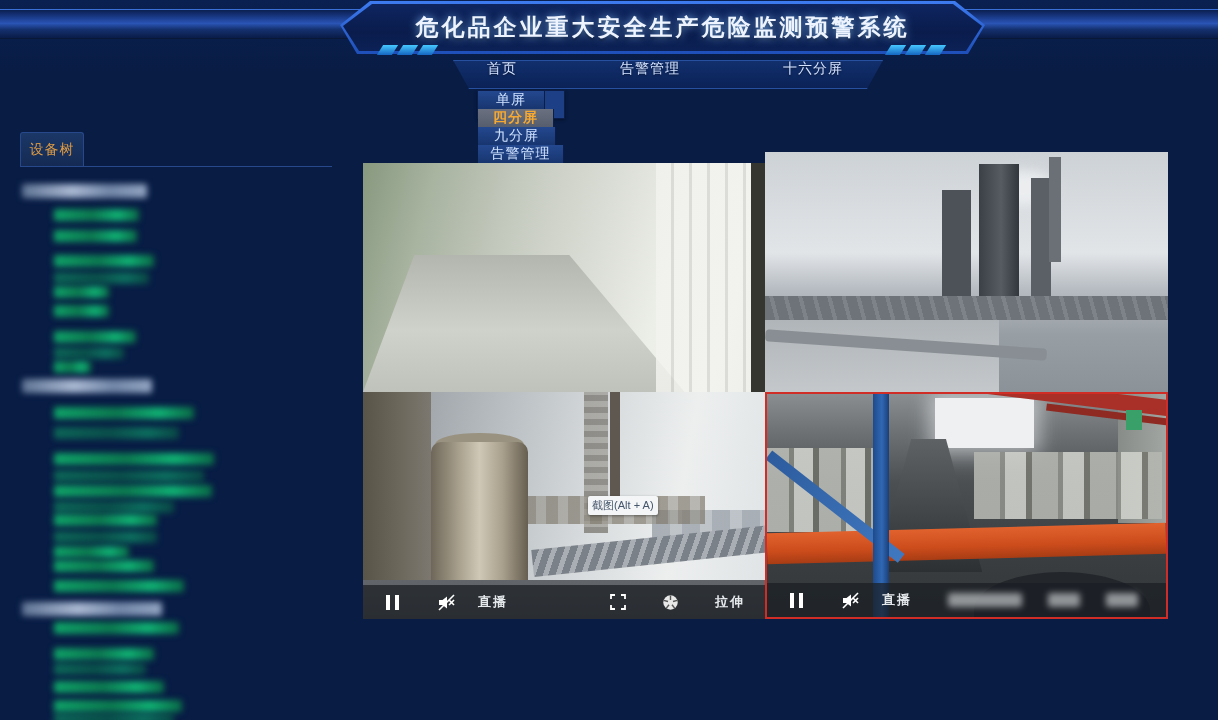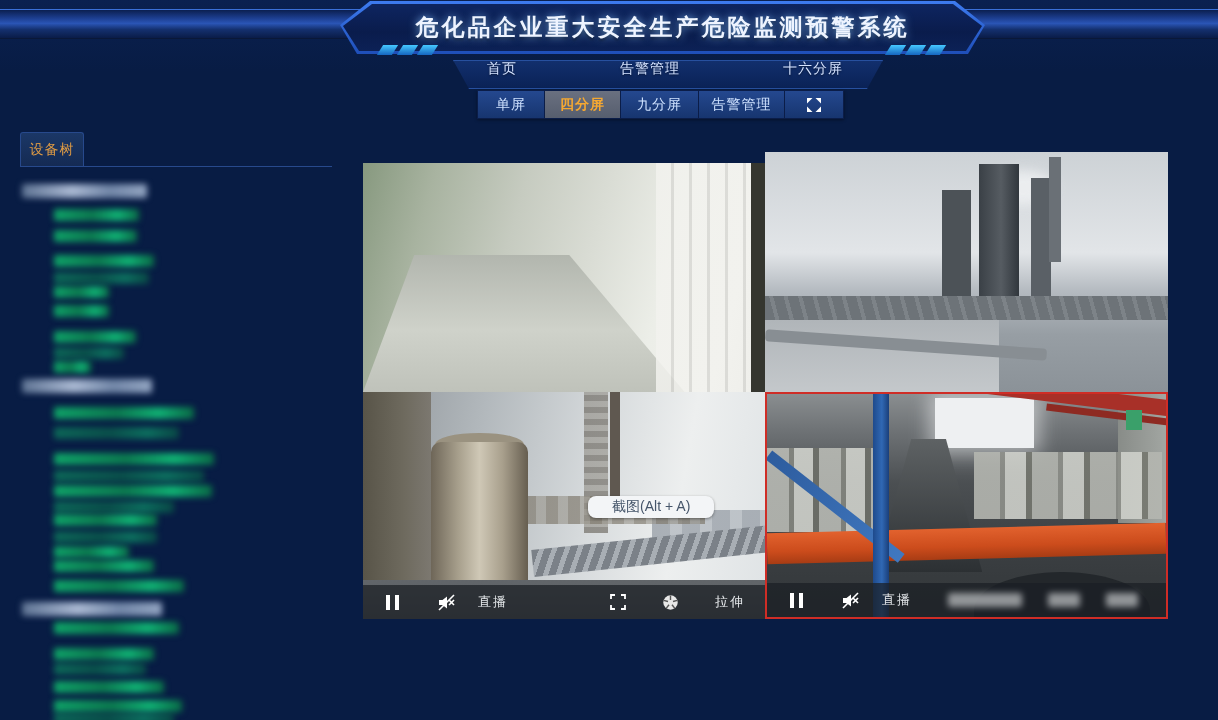--- a/index.html
+++ b/index.html
@@ -28,21 +28,21 @@
   
   .main-nav { position:absolute; top:60px; left:453px; width:430px; height:29px;
     background:linear-gradient(180deg,#12306e 0%, #0a2155 100%);
     clip-path:polygon(0 0, 100% 0, calc(100% - 16px) 100%, 16px 100%);
     display:flex; align-items:flex-start; justify-content:space-between; padding:0 40px 0 34px;
     box-shadow:inset 0 0 0 1px #27509f; }
   .nav-item { color:#d5e3ff; font-size:14px; letter-spacing:1px; cursor:pointer; text-shadow:0 1px 2px rgba(0,0,0,.5); }
 
   
   .screen-tabs { position:absolute; top:90px; left:477px; height:29px; display:flex;
-    border:1px solid #0b1d48; background:#1d3f86; box-shadow:0 1px 3px rgba(0,0,0,.4); }
+    border:1px solid #0b1d48; background:#1d3f86; box-shadow:0 1px 3px rgba(0,0,0,.4);flex-direction:column; }
   .stab { display:flex; align-items:center; justify-content:center; color:#cfe2ff; font-size:14px;
     border-right:1px solid #0b1d48; background:linear-gradient(180deg,#24488f,#17356f); cursor:pointer; letter-spacing:1px; }
   .stab:last-child { border-right:none; }
   .stab.active { background:linear-gradient(180deg,#6a7080,#565e6e); color:#f5a832; font-weight:bold; }
   .stab.w1{width:67px}.stab.w2{width:76px}.stab.w3{width:78px}.stab.w4{width:86px}.stab.wi{width:58px}
 
   
   .search-box { position:absolute; top:89px; left:14px; width:318px; height:25px;
     background:rgba(8,26,62,.6); border:1px solid #93a3bd; border-radius:2px;
     color:#c9d4e6; font-size:13px; padding:0 10px; outline:none; font-family:"Liberation Sans",sans-serif; }
@@ -111,35 +111,35 @@
   .wh-post { left:26.5%; top:0; width:4%; height:100%; background:linear-gradient(90deg,#1e4a8c,#3068b4 55%,#1a3f7a); }
   .wh-strut { left:-4%; top:48%; width:42%; height:5%; background:linear-gradient(90deg,#2d5c9e,#4078c0); transform:rotate(38deg); }
   .wh-beam { left:0; top:60%; width:100%; height:14%; background:linear-gradient(180deg,#e2622e 0%,#cc4c1c 60%,#a83c14 100%); transform:rotate(-1.5deg); }
   .wh-car { left:52%; top:80%; width:44%; height:34%; border-radius:50% 50% 0 0; background:#23272b; }
 
   
   .redact { filter:blur(3px); }
 
   
   .vbar { position:absolute; left:0; right:0; bottom:0; height:34px; background:rgba(26,30,36,.72);
-    display:flex; align-items:center; color:#e6e9ec; font-size:13px; z-index:6; }
+    display:flex; align-items:center; color:#e6e9ec; font-size:13px; z-index:6;font-weight:bold; }
   .vbar .grow { flex:1; }
   .icon-btn { display:flex; align-items:center; justify-content:center; cursor:pointer; }
   .icon-pause { margin-left:20px; }
   .icon-pause i { display:inline-block; width:4px; height:15px; background:#fff; margin:0 2.5px; }
   .icon-mute { margin-left:36px; }
   .vlabel { margin-left:22px; letter-spacing:2px; }
   .icon-fullscreen { margin-right:36px; }
   .icon-aperture { margin-right:36px; }
   .stretch-label { margin-right:20px; letter-spacing:2px; cursor:pointer; }
   .bar-redact { display:flex; gap:26px; margin-right:28px; }
   .bar-redact .rdb { height:14px; background:#b9bcbe; opacity:.75; border-radius:2px; filter:blur(3px); }
 
-  .tooltip { position:absolute; left:56%; top:46%; background:#f3f5f7; color:#45556a; font-size:14px;
-    padding:2px 24px; border-radius:8px; white-space:nowrap; box-shadow:0 1px 3px rgba(0,0,0,.4); z-index:5; }
+  .tooltip { position:absolute; left:56%; top:46%; background:#f3f5f7; color:#45556a; font-size:11px;
+    padding:2px 4px; border-radius:2px; white-space:nowrap; box-shadow:0 1px 3px rgba(0,0,0,.4); z-index:5; }
 </style>
 </head>
 <body>
 
 <div class="stage">
 
   <div class="header-band"></div>
   <div class="title-plate-outer">
     <div class="title-plate-inner">
       <span class="app-title">危化品企业重大安全生产危险监测预警系统</span>

